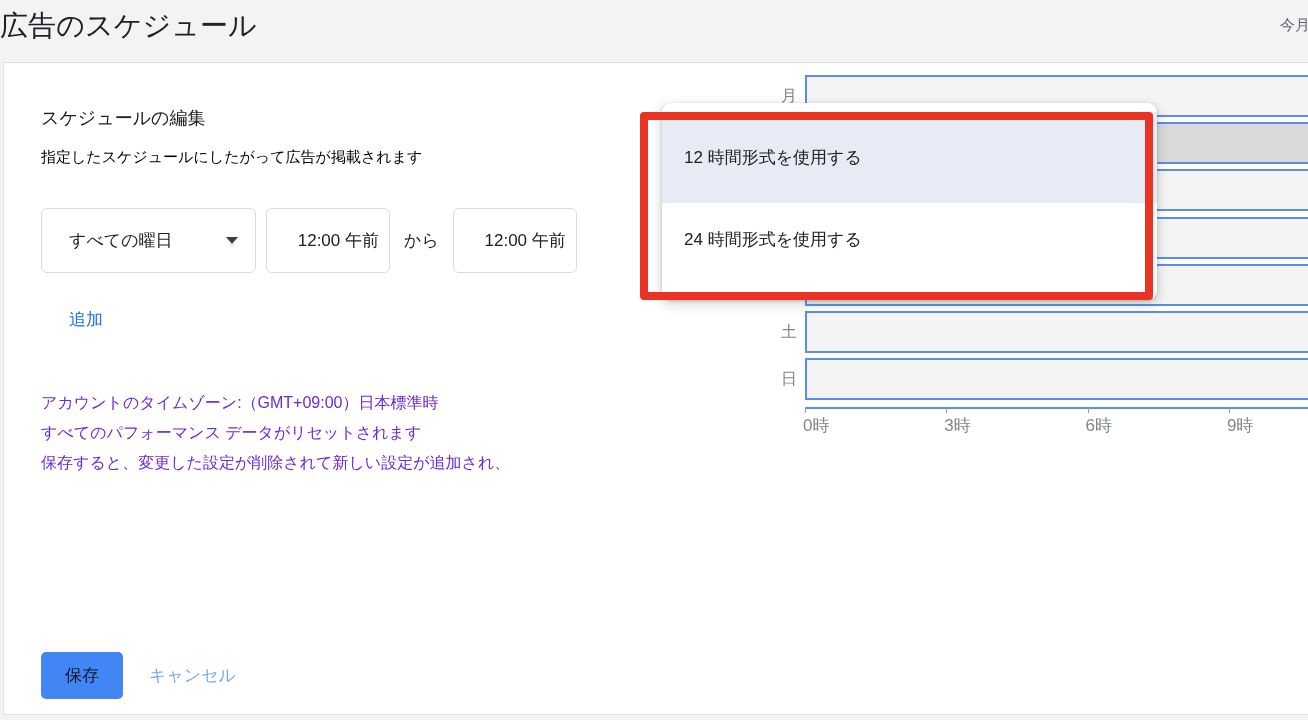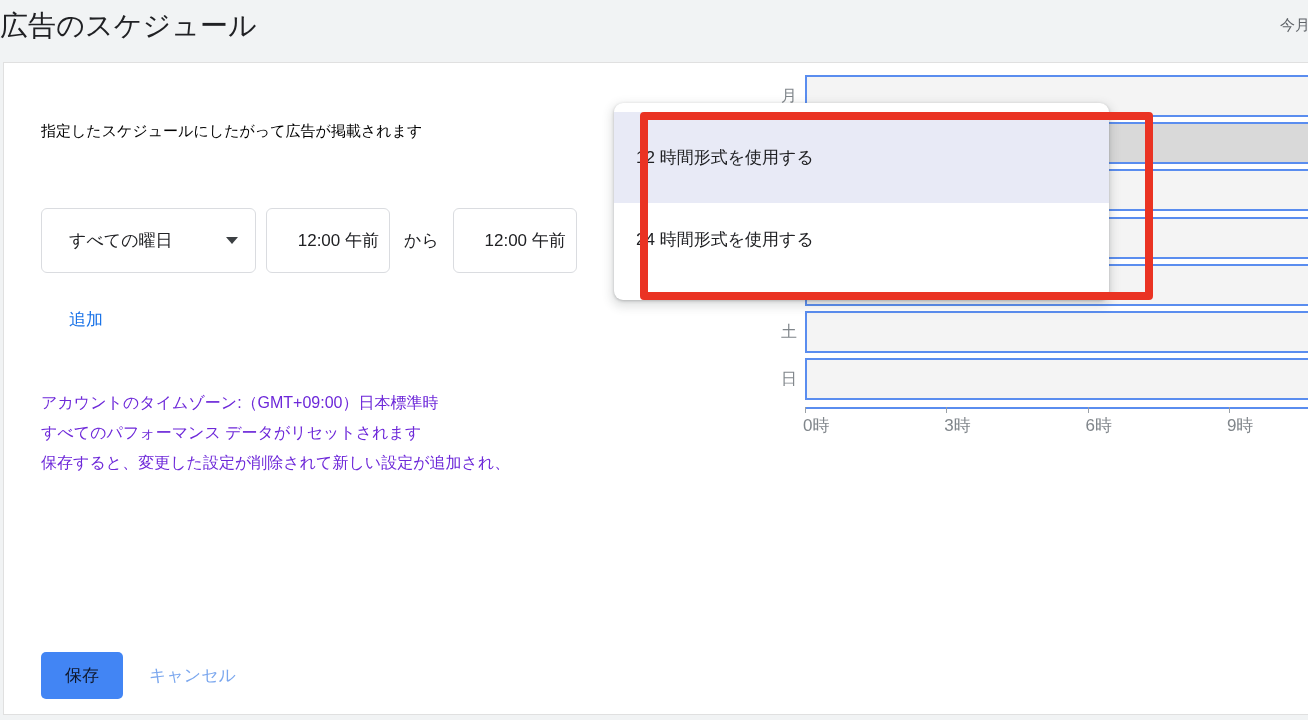--- a/index.html
+++ b/index.html
@@ -252,21 +252,21 @@
     font-size: 17px;
     line-height: 26px;
     color: #80868b;
     transform: translateX(-2px);
     white-space: nowrap;
   }
 
   
   .dropdown-panel {
     position: absolute;
-    left: 614px;
+    left: 662px;
     top: 103px;
     width: 495px;
     height: 197px;
     background: #ffffff;
     border-radius: 9px;
     box-shadow: 0 1px 3px rgba(60,64,67,.3), 0 4px 10px 3px rgba(60,64,67,.15);
     overflow: hidden;
   }
   .menu-item {
     height: 73px;
@@ -299,20 +299,21 @@
 <div class="screen">
 
   <div class="page-header">
     <div class="page-title">広告のスケジュール</div>
     <div class="header-right">今月</div>
   </div>
 
   <div class="card">
 
     <div class="form-col">
+      <div class="section-title">スケジュールの編集</div>
       <div class="section-sub">指定したスケジュールにしたがって広告が掲載されます</div>
 
       <div class="row-controls">
         <div class="select-box days">
           <span class="select-text">すべての曜日</span>
           <span class="caret"></span>
         </div>
         <div class="gap-small"></div>
         <div class="select-box time">
           <span class="select-text">12:00 午前</span>

